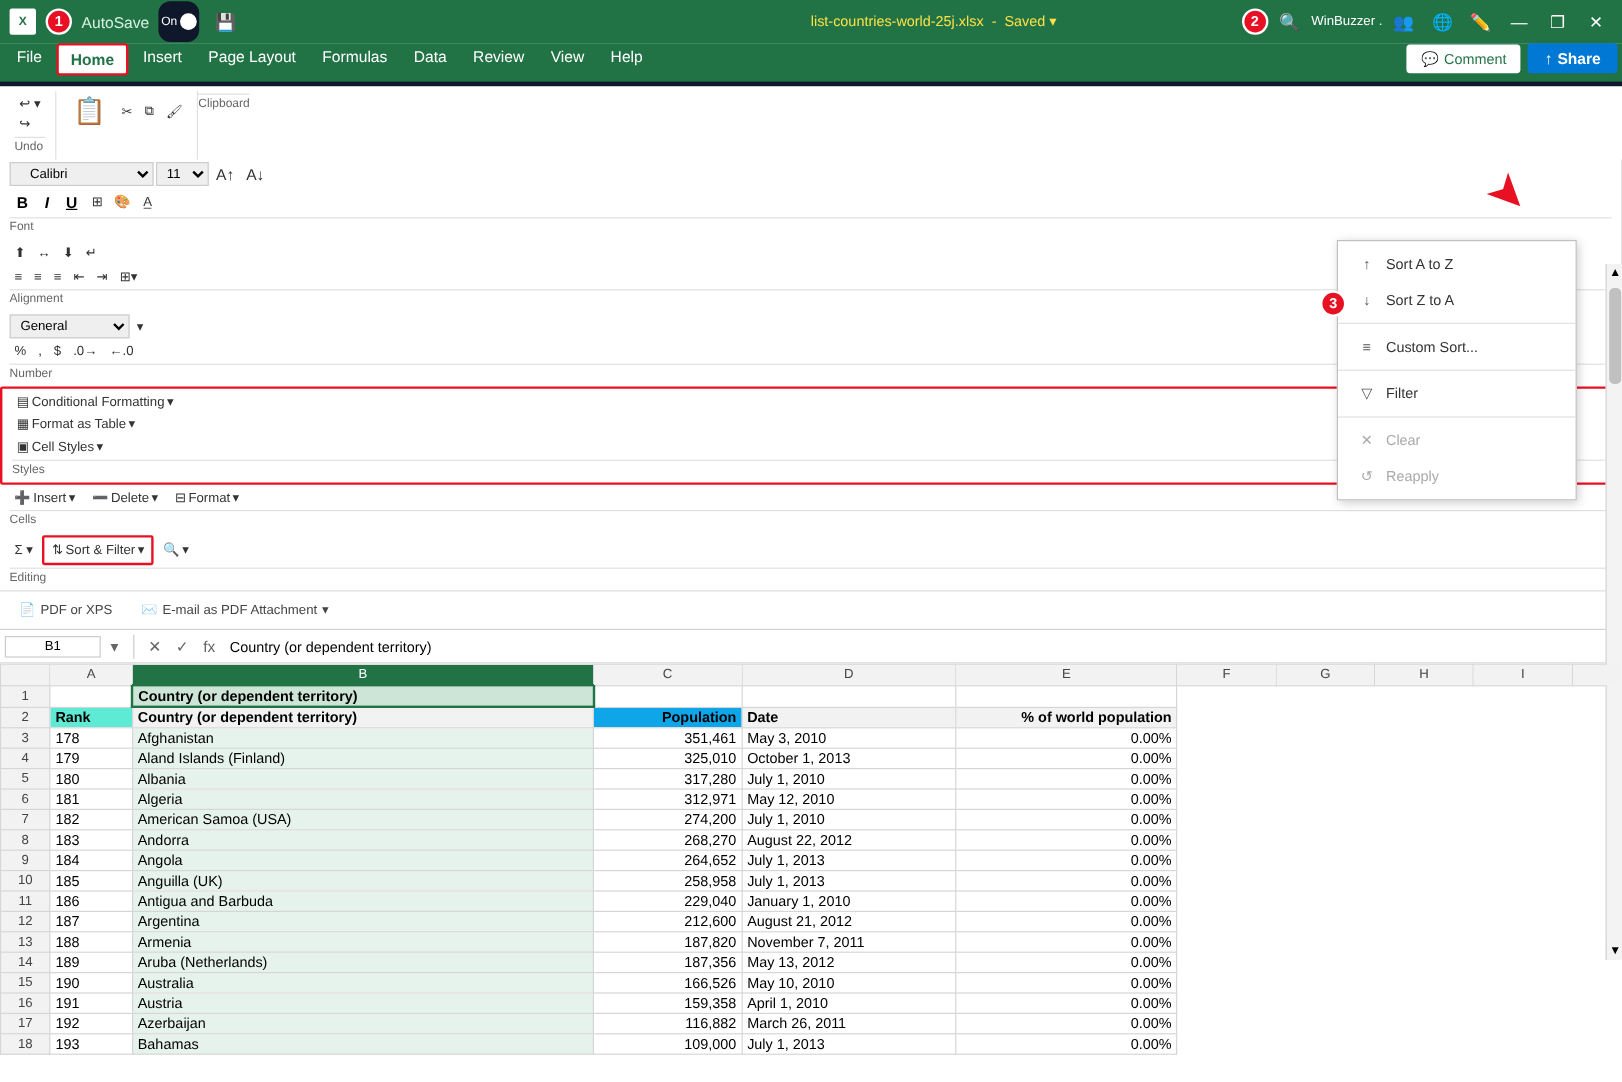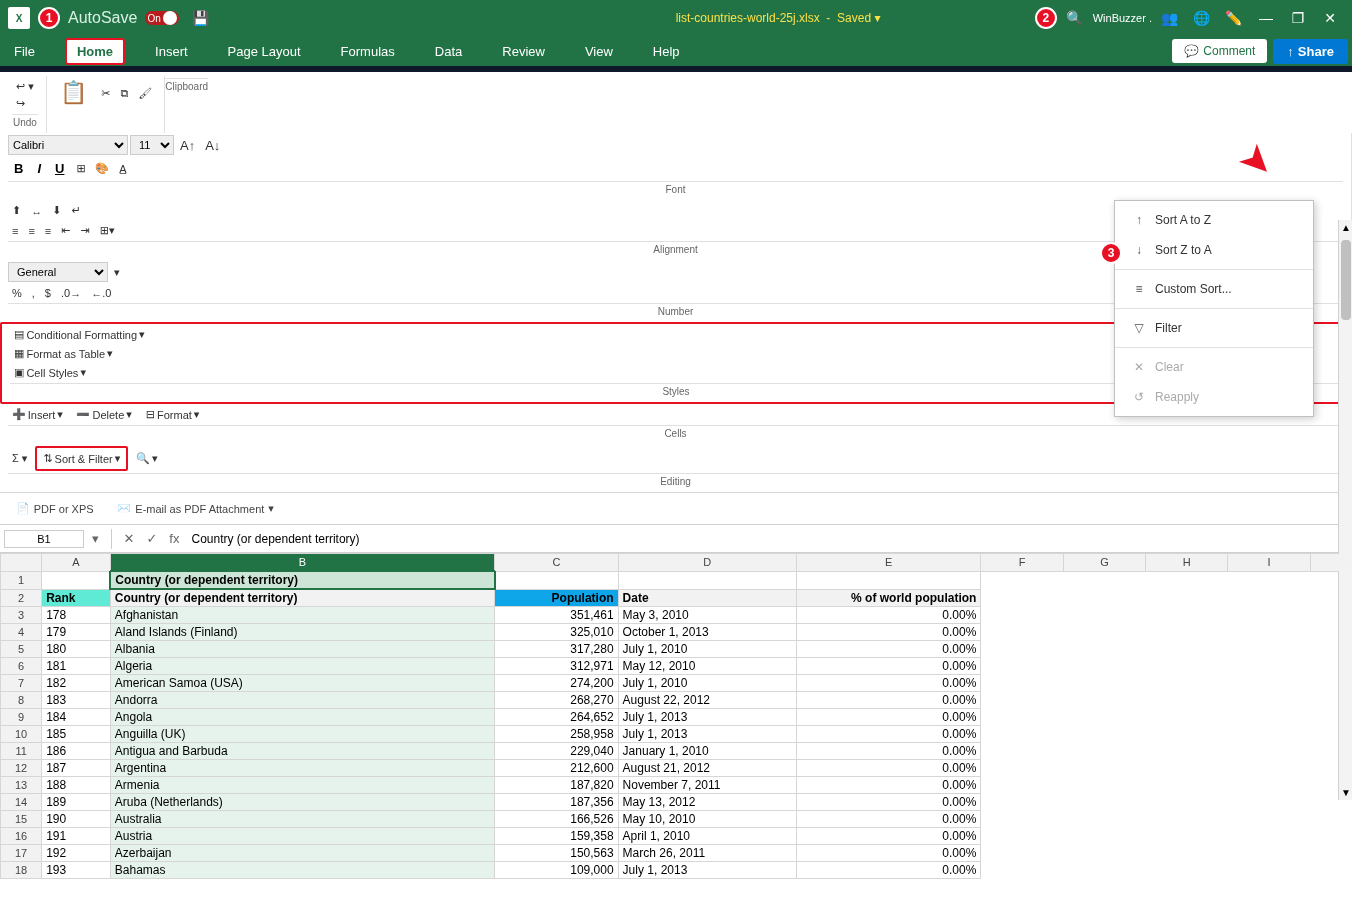--- a/index.html
+++ b/index.html
@@ -4,42 +4,42 @@
   <style>
     * { margin: 0; padding: 0; box-sizing: border-box; }
     body { font-family: 'Segoe UI', Arial, sans-serif; font-size: 12px; background: #f3f3f3; width: 1352px; height: 902px; overflow: hidden; position: relative; }
 
     
     .title-bar { background: #217346; height: 36px; display: flex; align-items: center; padding: 0 8px; color: white; }
     .title-bar-left { display: flex; align-items: center; gap: 8px; flex: 1; }
     .title-bar-center { flex: 1; text-align: center; font-size: 12px; color: #fde047; }
     .title-bar-right { display: flex; align-items: center; gap: 4px; }
     .excel-icon { background: #fff; color: #217346; font-weight: bold; font-size: 10px; width: 22px; height: 22px; display: flex; align-items: center; justify-content: center; border-radius: 2px; }
-    .autosave-label { font-size: 16px; color: #d8f0e3; }
-    .toggle-switch { background: #b91c1c; border-radius: 10px; width: 34px; height: 14px; display: flex; align-items: center; padding: 2px; cursor: pointer; }
+    .autosave-label { font-size: 13px; color: #d8f0e3; }
+    .toggle-switch { background: #0f172a; border-radius: 10px; width: 34px; height: 34px; display: flex; align-items: center; padding: 2px; cursor: pointer; }
     .toggle-knob { background: white; border-radius: 50%; width: 14px; height: 14px; margin-left: auto; }
     .title-btn { background: none; border: none; color: white; font-size: 14px; width: 28px; height: 28px; display: flex; align-items: center; justify-content: center; cursor: pointer; border-radius: 3px; }
 
     
-    .menu-bar { background: #217346; height: 36px; display: flex; align-items: center; padding: 0 4px; gap: 20px; border-bottom: 6px solid #0f172a; }
+    .menu-bar { background: #217346; height: 36px; display: flex; align-items: flex-start; padding: 0 4px; gap: 2px; border-bottom: 4px solid #0f172a; }
     .menu-item { color: white; padding: 4px 10px; border-radius: 3px; cursor: pointer; font-size: 13px; }
     .menu-item.active { background: white; color: #217346; font-weight: 600; border: 2px solid #e81123; }
     .menu-right { margin-left: auto; display: flex; align-items: center; gap: 6px; }
     .comment-btn { background: white; color: #217346; border: none; padding: 5px 12px; border-radius: 3px; cursor: pointer; font-size: 12px; display: flex; align-items: center; gap: 4px; }
     .share-btn { background: #0078d4; color: white; border: none; padding: 5px 14px; border-radius: 3px; cursor: pointer; font-size: 13px; font-weight: 600; display: flex; align-items: center; gap: 4px; }
 
     
     .ribbon { background: white; border-bottom: 1px solid #d6d6d6; padding: 4px 0 0 0; }
     .ribbon-content { display: flex; align-items: stretch; padding: 0 4px; gap: 0; }
     .ribbon-group { display: flex; flex-direction: column; border-right: 1px solid #e0e0e0; padding: 2px 8px; min-width: fit-content; }
-    .ribbon-group-label { font-size: 10px; color: #666; text-align: center; padding: 2px 0 3px; border-top: 1px solid #e0e0e0; margin-top: 2px; }
+    .ribbon-group-label { font-size: 10px; color: #666; text-align: left; padding: 2px 0 3px; border-top: 1px solid #e0e0e0; margin-top: 2px; }
     .ribbon-row { display: flex; align-items: center; gap: 2px; }
     .ribbon-btn { background: none; border: none; cursor: pointer; padding: 3px 5px; border-radius: 2px; font-size: 11px; display: flex; flex-direction: column; align-items: center; gap: 1px; color: #333; }
     .ribbon-btn-sm { background: none; border: none; cursor: pointer; padding: 2px 4px; border-radius: 2px; font-size: 11px; color: #333; display: flex; align-items: center; gap: 2px; }
-    .font-select { border: 1px solid #ccc; padding: 2px 0; font-size: 11px; width: 120px; }
+    .font-select { border: 1px solid #ccc; padding: 2px 12px; font-size: 11px; width: 120px; }
     .size-select { border: 1px solid #ccc; padding: 2px 4px; font-size: 11px; width: 44px; }
     .format-btn { font-weight: bold; background: none; border: none; cursor: pointer; padding: 3px 6px; border-radius: 2px; font-size: 13px; }
 
     
     .quick-toolbar { background: white; border-bottom: 1px solid #d0d0d0; padding: 3px 8px; display: flex; align-items: center; gap: 8px; height: 32px; }
     .quick-toolbar-btn { background: none; border: none; cursor: pointer; padding: 2px 8px; border-radius: 2px; font-size: 11px; color: #444; display: flex; align-items: center; gap: 4px; }
 
     
     .formula-bar { background: white; border-bottom: 1px solid #d0d0d0; display: flex; align-items: center; height: 28px; padding: 0 4px; gap: 4px; }
     .cell-ref { border: 1px solid #ccc; padding: 2px 6px; width: 80px; font-size: 11px; text-align: center; }
@@ -430,21 +430,21 @@
             <td class="cell">191</td>
             <td class="cell active-col">Austria</td>
             <td class="cell cell-number">159,358</td>
             <td class="cell">April 1, 2010</td>
             <td class="cell cell-number">0.00%</td>
           </tr>
           <tr>
             <td class="row-num">17</td>
             <td class="cell">192</td>
             <td class="cell active-col">Azerbaijan</td>
-            <td class="cell cell-number">150,563</td>
+            <td class="cell cell-number">116,882</td>
             <td class="cell">March 26, 2011</td>
             <td class="cell cell-number">0.00%</td>
           </tr>
           <tr>
             <td class="row-num">18</td>
             <td class="cell">193</td>
             <td class="cell active-col">Bahamas</td>
             <td class="cell cell-number">109,000</td>
             <td class="cell">July 1, 2013</td>
             <td class="cell cell-number">0.00%</td>

